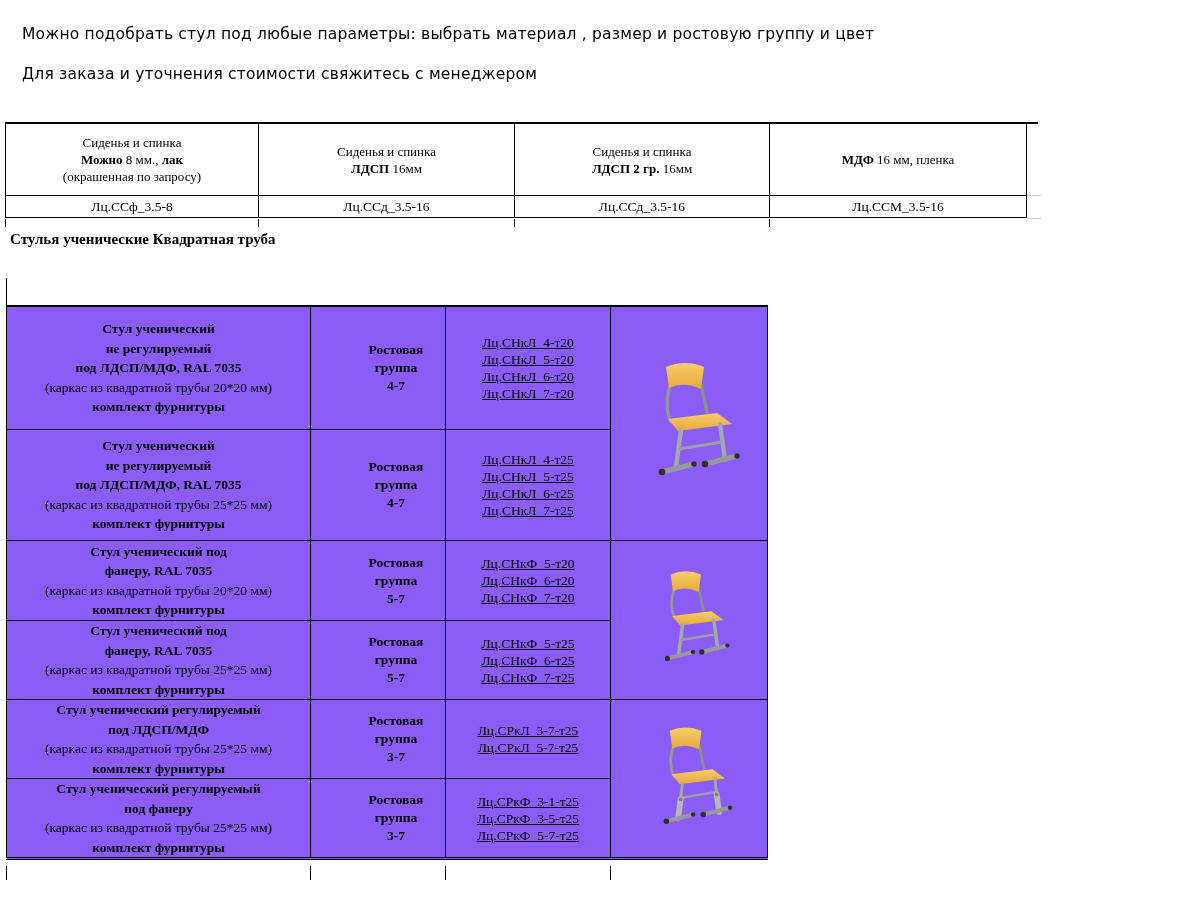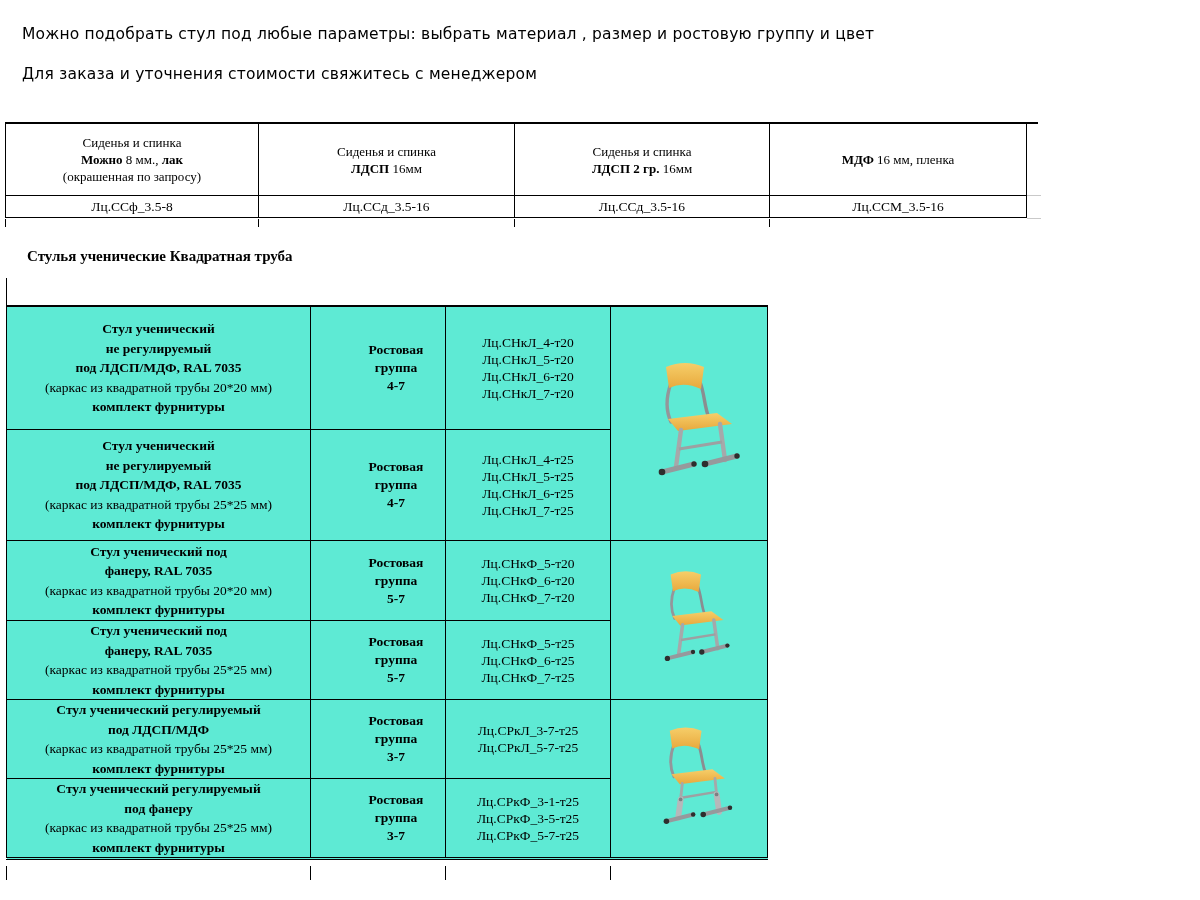--- a/index.html
+++ b/index.html
@@ -26,36 +26,36 @@
   }
   #materials td{
     border:1px solid #000;text-align:center;vertical-align:middle;
     font-size:13px;line-height:17px;padding:0 4px;
   }
   #materials tr.hdr td{height:71px;}
   #materials tr.code td{height:21px;font-size:13.5px;margin-top:24px;}
 
   
   #section-title{
-    position:absolute;left:10px;top:231px;margin:17px;
+    position:absolute;left:10px;top:231px;margin:0;
     font-size:15px;font-weight:bold;font-family:"Liberation Serif","DejaVu Serif",serif;
   }
 
   
   #products{
     position:absolute;left:6px;top:305px;width:761px;
     border-top:2px solid #000;border-bottom:3px double #000;
   }
   #products td{
     border:1px solid #000;text-align:center;vertical-align:middle;
-    font-size:13.5px;padding:0 4px;background:#5eead4;
+    font-size:13.5px;padding:0 4px;background:#8b5cf6;
   }
   #products td.desc{line-height:19.5px;}
   #products td.grp{font-weight:bold;line-height:18px;padding-left:40px;}
-  #products td.codes{line-height:17px;}
+  #products td.codes{line-height:17px;text-decoration:underline;}
   #products td.img{padding:0;}
   #products tr.r1 td{height:122px;}
   #products tr.r2 td{height:110px;}
   #products tr.r3 td{height:79px;}
   #products tr.r4 td{height:78px;}
   #products tr.r5 td{height:77px;}
   #products tr.r6 td{height:73px;}
 
   
   .stub{position:absolute;background:#000;}

